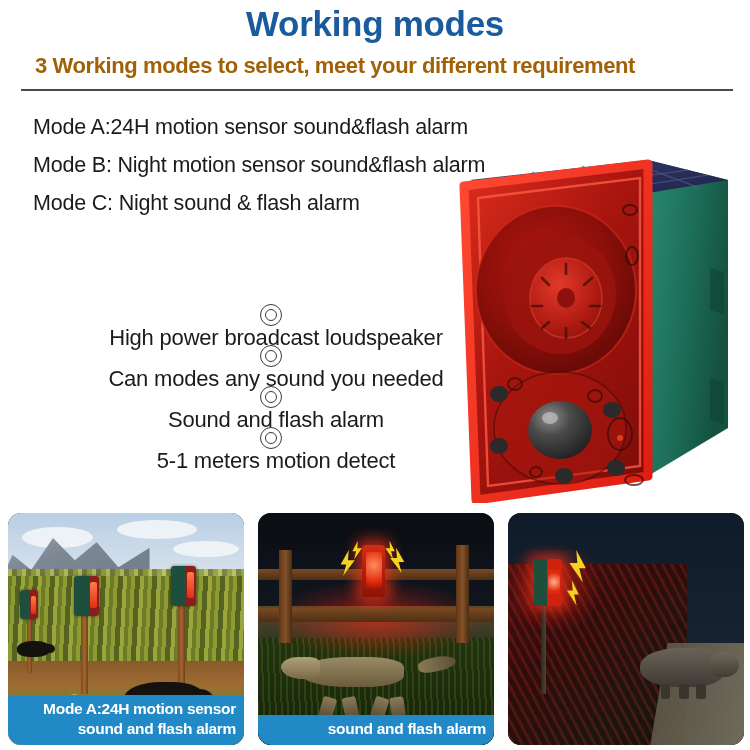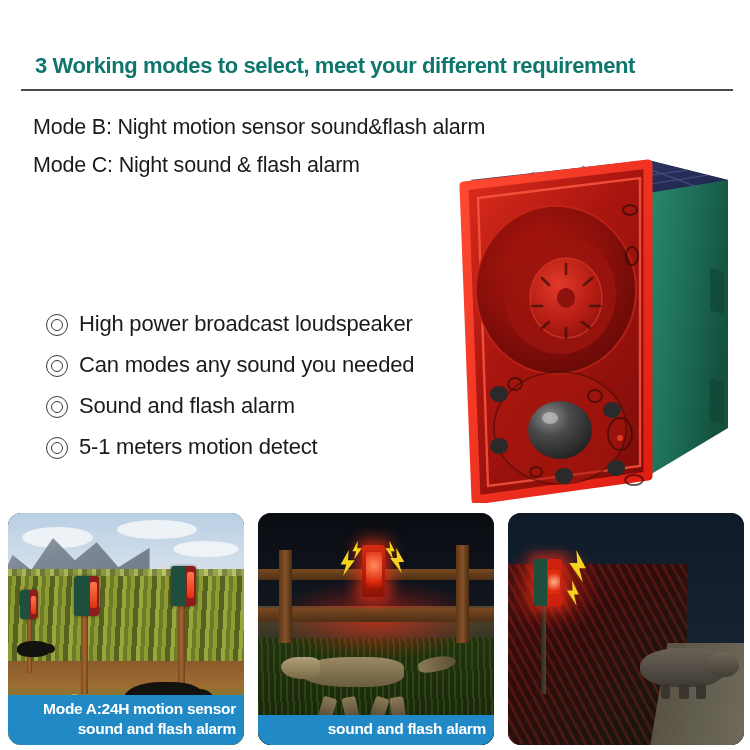--- a/index.html
+++ b/index.html
@@ -16,21 +16,21 @@
     position: absolute; top: 4px; left: 0; width: 750px;
     text-align: center;
     font-size: 35px; font-weight: bold; letter-spacing: -0.3px;
     color: #1a5b9e;
     font-family: "Liberation Sans", sans-serif;
   }
   .subtitle {
     position: absolute; top: 53px; left: 0; width: 670px;
     text-align: center;
     font-size: 22px; font-weight: bold; letter-spacing: -0.4px;
-    color: #0f766e;
+    color: #a16207;
   }
   .divider {
     position: absolute; top: 89px; left: 21px;
     width: 712px; height: 2px; background: #4a4a4a;
   }
 
   
   .modes { position: absolute; top: 108px; left: 33px; width: 520px; }
   .mode-line {
     font-size: 21.5px; color: #1b1b1b; line-height: 38px;
@@ -38,20 +38,21 @@
   }
   .mode-line.indent { padding-left: 93px; }
 
   
   .features { position: absolute; top: 303px; left: 46px; width: 460px; }
   .feature {
     display: flex; align-items: center;
     height: 41px;
     font-size: 22px; color: #1b1b1b; letter-spacing: -0.2px;
     white-space: nowrap;
+    flex-direction: column;
   }
   .bullet {
     width: 22px; flex: 0 0 22px; height: 22px;
     margin-right: 11px; position: relative; top: 1px;
   }
   .bullet .outer {
     position: absolute; inset: 0;
     border: 1.6px solid #3a3a3a; border-radius: 50%;
   }
   .bullet .inner {
@@ -164,24 +165,26 @@
   .s3-boar .body { position:absolute; inset:0; background: linear-gradient(#6a6258,#3e3a33); border-radius:46% 38% 40% 44%; }
   .s3-boar .head { position:absolute; right:-16%; top:12%; width:34%; height:62%;
                    background: linear-gradient(#6e6659,#423d34); border-radius:36% 56% 50% 32%; }
   .s3-boar .leg { position:absolute; bottom:-30%; width:11%; height:38%; background:#3a362f; border-radius:2px; }
 </style>
 </head>
 <body>
 
 <div class="page">
 
+  <div class="title">Working modes</div>
   <div class="subtitle">3 Working modes to select, meet your different requirement</div>
   <div class="divider"></div>
 
   <div class="modes">
+    <div class="mode-line">Mode A:24H motion sensor sound&amp;flash alarm</div>
     <div class="mode-line">Mode B: Night motion sensor sound&amp;flash alarm</div>
     <div class="mode-line">Mode C: Night sound &amp; flash alarm</div>
   </div>
 
   <div class="features">
     <div class="feature">
       <span class="bullet">
           <span class="outer"></span>
           <span class="inner"></span>
         </span>

